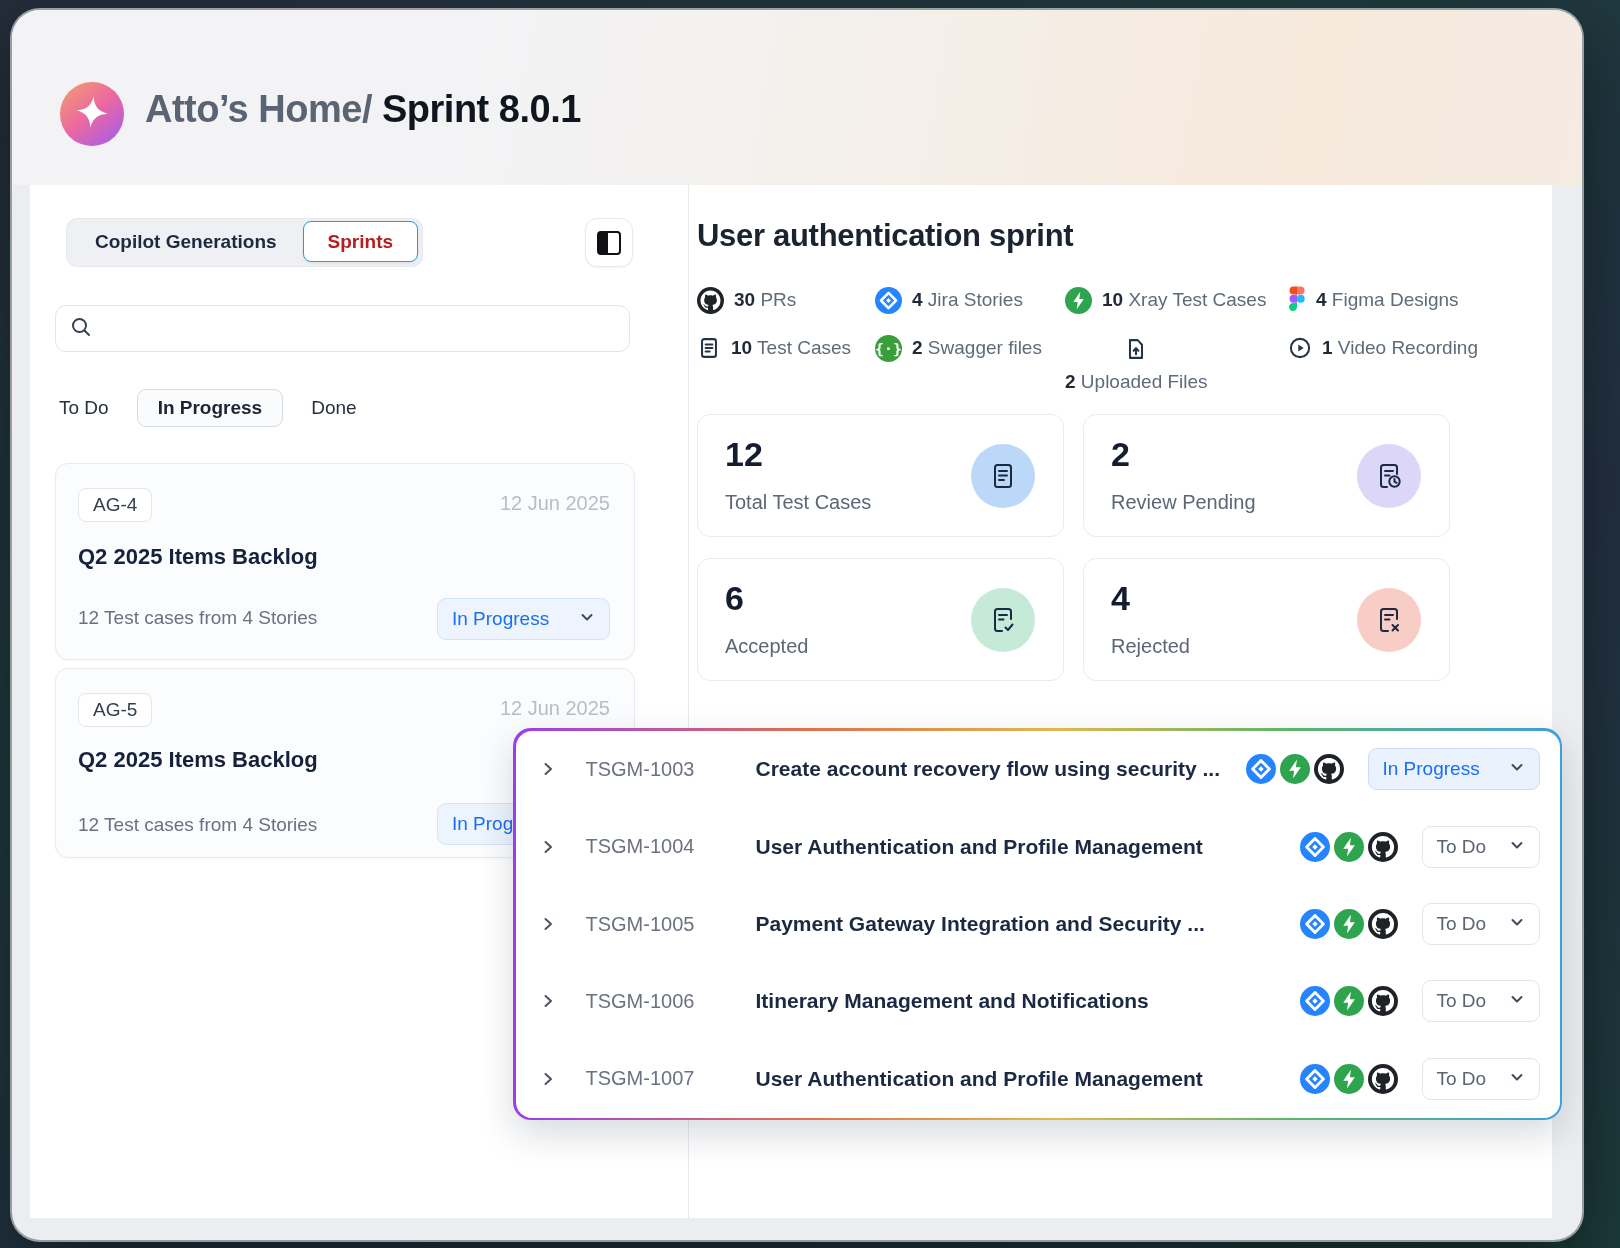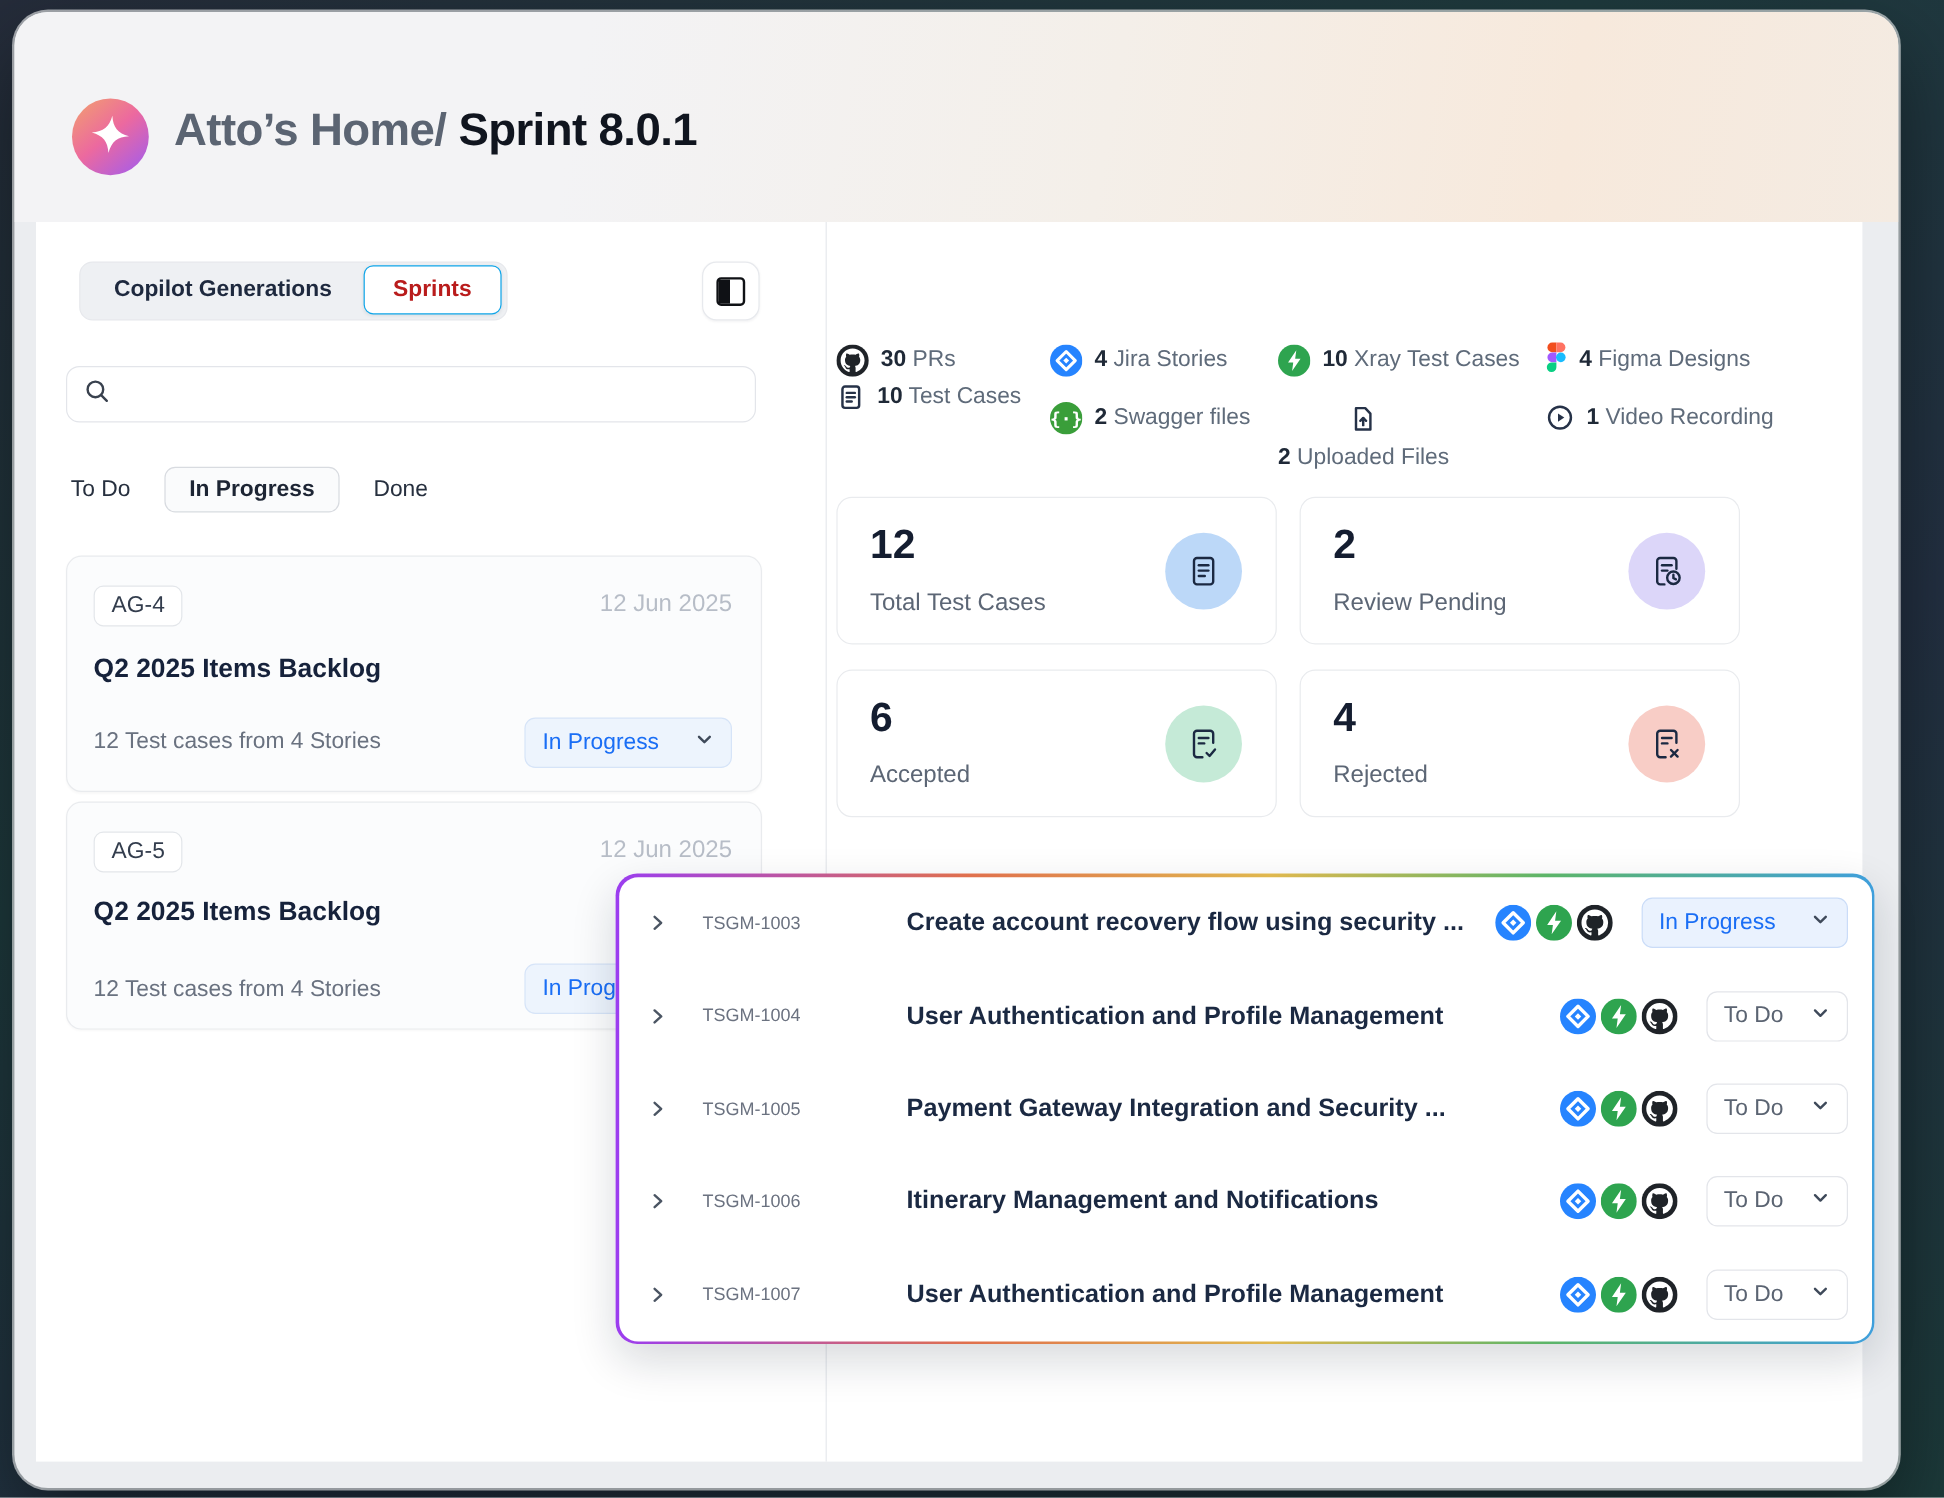--- a/index.html
+++ b/index.html
@@ -108,21 +108,21 @@
   
   .overlay-border {
     position:absolute; left:513px; top:728px; width:1049px; height:392px; z-index:6;
     border-radius:18px; padding:2.5px;
     background:linear-gradient(90deg,#9b3df0 0%,#e0704d 28%,#e0b84e 52%,#5cb569 74%,#3f9fdc 100%);
     box-shadow:0 14px 36px rgba(15,23,42,.16);
   }
   .overlay-inner { width:100%; height:100%; background:#ffffff; border-radius:16px; display:flex; flex-direction:column; justify-content:center; overflow:hidden; }
   .ov-row { height:78px; display:flex; align-items:center; padding:0 20px 0 24px; }
   .ov-chevron { width:18px; display:flex; color:#4b5563; }
-  .ov-id { width:146px; margin-left:28px; font-size:15px; color:#6b7280; }
+  .ov-id { width:146px; margin-left:28px; font-size:20px; color:#6b7280; }
   .ov-title { flex:1; margin-left:24px; font-size:21px; font-weight:700; color:#1b2942; white-space:nowrap; overflow:hidden; }
   .ov-icons { display:flex; gap:4px; margin-right:24px; }
   .ov-select {
     height:42px; border-radius:9px; display:flex; align-items:center; justify-content:space-between;
     padding:0 14px; font-size:19px;
   }
   .sel-inprogress { width:172px; background:#eaf2fe; border:1.5px solid #cadcf8; color:#1a6ef5; font-weight:500; }
   .sel-todo { width:118px; background:#ffffff; border:1px solid #e3e5ea; color:#5b6472; font-weight:500; }
 
   .ic26 { width:27px; height:27px; display:block; }
@@ -194,20 +194,21 @@
     <div class="ag-title">Q2 2025 Items Backlog</div>
     <div class="ag-sub">12 Test cases from 4 Stories</div>
     <div class="ag-select">
       <span>In Progress</span>
       <span><svg width="16" height="16" viewBox="0 0 16 16" fill="none" stroke="#3f4a5a" stroke-width="2" stroke-linecap="round" stroke-linejoin="round">
             <polyline points="3.5,6 8,10.5 12.5,6"></polyline>
           </svg></span>
     </div>
   </div>
 
+  <div class="main-title">User authentication sprint</div>
 
   <div class="stat-item" style="left:697px; top:285px;">
     <span>
         <svg class="ic26" viewBox="0 0 20 20">
           <circle cx="10" cy="10" r="10" fill="#1f2328"></circle>
           <g transform="translate(2.6,2.6) scale(0.925)">
             <path fill="#ffffff" d="M8 0C3.58 0 0 3.58 0 8c0 3.54 2.29 6.53 5.47 7.59.4.07.55-.17.55-.38 0-.19-.01-.82-.01-1.49-2.01.37-2.53-.49-2.69-.94-.09-.23-.48-.94-.82-1.13-.28-.15-.68-.52-.01-.53.63-.01 1.08.58 1.23.82.72 1.21 1.87.87 2.33.66.07-.52.28-.87.51-1.07-1.78-.2-3.64-.89-3.64-3.95 0-.87.31-1.59.82-2.15-.08-.2-.36-1.02.08-2.12 0 0 .67-.21 2.2.82.64-.18 1.32-.27 2-.27s1.36.09 2 .27c1.53-1.04 2.2-.82 2.2-.82.44 1.1.16 1.92.08 2.12.51.56.82 1.27.82 2.15 0 3.07-1.87 3.75-3.65 3.95.29.25.54.73.54 1.48 0 1.07-.01 1.93-.01 2.2 0 .21.15.46.55.38A8.01 8.01 0 0 0 16 8c0-4.42-3.58-8-8-8z"></path>
           </g>
         </svg>
       </span>
@@ -236,21 +237,21 @@
     <span><svg width="18" height="27" viewBox="0 0 18 26">
           <path d="M9 1 H5.5 a4 4 0 0 0 0 8 H9 Z" fill="#f24e1e"></path>
           <path d="M9 1 H12.5 a4 4 0 0 1 0 8 H9 Z" fill="#ff7262"></path>
           <path d="M9 9.3 H5.5 a4 4 0 0 0 0 8 H9 Z" fill="#a259ff"></path>
           <circle cx="12.7" cy="13.3" r="4" fill="#1abcfe"></circle>
           <path d="M9 17.6 H5.5 a4 4 0 1 0 3.5 4 Z" fill="#0acf83"></path>
         </svg></span>
     <span class="stat-text"><b>4</b> <span>Figma Designs</span></span>
   </div>
 
-  <div class="stat-item" style="left:697px; top:316px;text-align:right;">
+  <div class="stat-item" style="left:697px; top:333px;text-align:right;">
     <span>
         <svg class="ic24" viewBox="0 0 20 20" fill="none" stroke="#263248" stroke-width="1.7" stroke-linecap="round">
           <rect x="4.2" y="2.6" width="11.6" height="14.8" rx="1.8"></rect>
           <line x1="7.2" y1="7" x2="12.8" y2="7"></line>
           <line x1="7.2" y1="10" x2="12.8" y2="10"></line>
           <line x1="7.2" y1="13" x2="10.6" y2="13"></line>
         </svg>
       </span>
     <span class="stat-text"><b>10</b> <span>Test Cases</span></span>
   </div>

